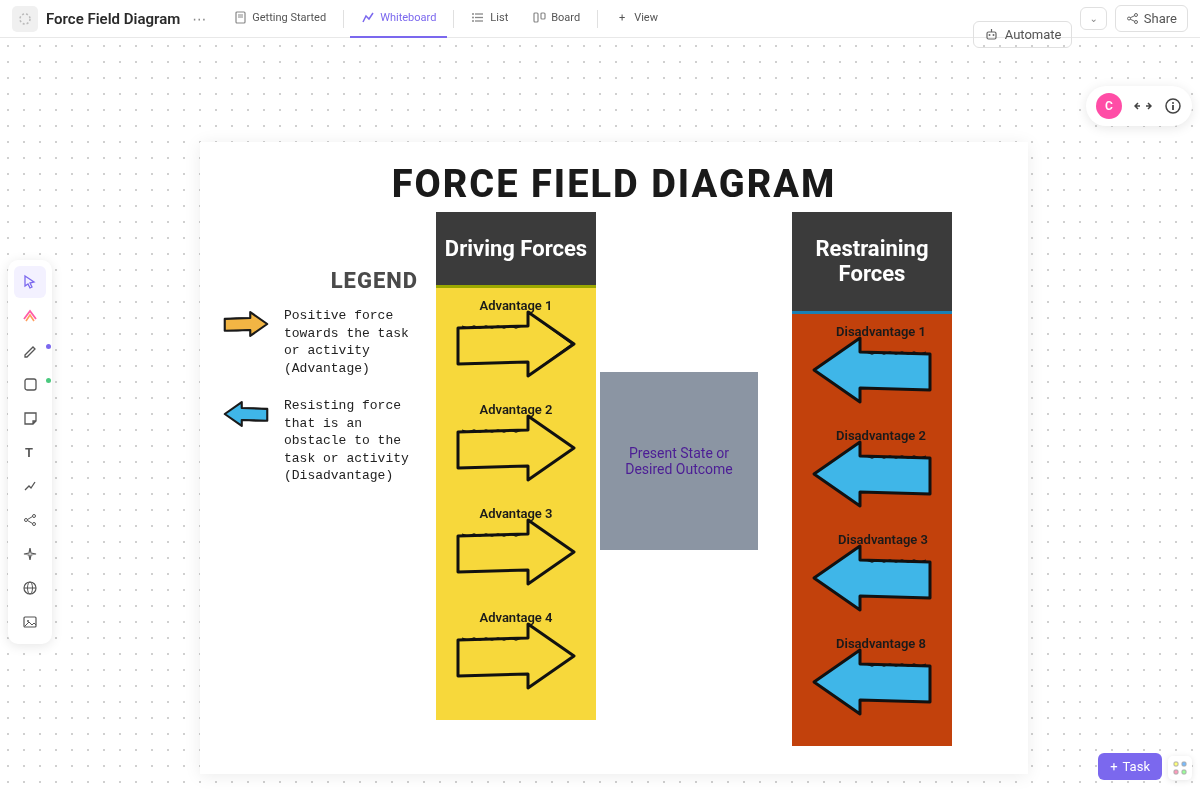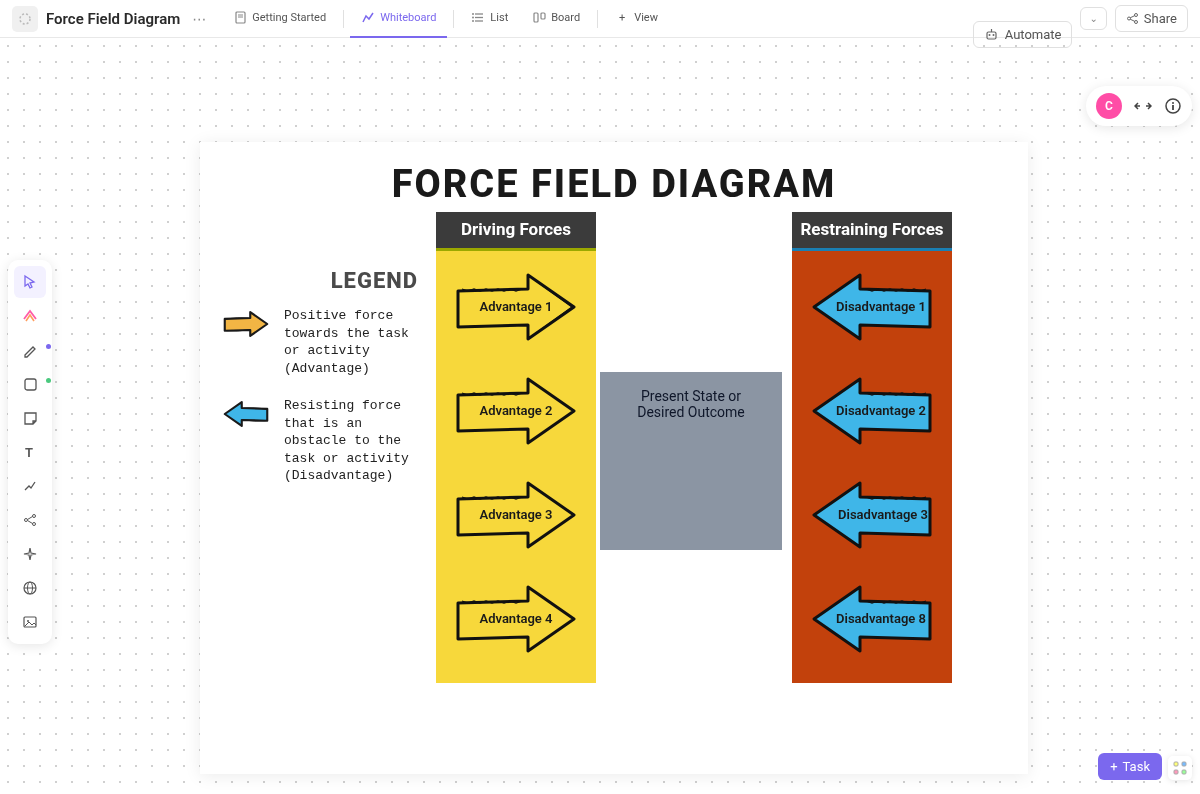--- a/index.html
+++ b/index.html
@@ -44,29 +44,29 @@
 
 .legend { position: absolute; left: 18px; top: 126px; width: 200px; }
 .legend-title { font-size: 22px; font-weight: 800; color: #4a4a4a; text-align: right; margin-bottom: 14px; letter-spacing: 1px; }
 .legend-row { display: flex; align-items: flex-start; gap: 10px; margin-bottom: 20px; font-family: Liberation Mono, monospace; }
 .legend-arrow { width: 56px; height: 34px; flex-shrink: 0; }
 .legend-text { font-size: 13px; line-height: 1.35; color: #222; }
 
 .column { position: absolute; top: 70px; width: 160px; }
 .col-driving { left: 236px; }
 .col-restraining { left: 592px; }
-.col-header { background: #3b3b3b; color: #fff; text-align: center; padding: 8px 6px; font-size: 17px; font-weight: 700; line-height: 1.15; }
+.col-header { background: #3b3b3b; color: #fff; text-align: center; padding: 24px 6px; font-size: 22px; font-weight: 700; line-height: 1.15; }
 .col-body { padding: 10px 0 18px; display: flex; flex-direction: column; gap: 12px; align-items: center; }
 .col-driving .col-body { background: #f7d83b; border-top: 3px solid #9ba800; }
 .col-restraining .col-body { background: #c2410c; border-top: 3px solid #1a7fb3; }
 
-.arrow-item { width: 132px; height: 92px; position: relative; display: flex; align-items: center; justify-content: center; }
+.arrow-item { width: 132px; height: 92px; position: relative; display: flex; justify-content: center; }
 .arrow-label { position: relative; z-index: 2; font-size: 13px; font-weight: 600; color: #1a1a1a; text-align: center; }
 
-.center-box { position: absolute; left: 400px; top: 230px; width: 182px; height: 178px; background: #8b95a3; display: flex; align-items: flex-start; justify-content: center; text-align: center; padding: 16px; font-size: 14px; color: #0f172a; }
+.center-box { position: absolute; left: 400px; top: 230px; width: 158px; height: 178px; background: #8b95a3; display: flex; align-items: center; justify-content: center; text-align: center; padding: 16px; font-size: 14px; color: #4c1d95; }
 
 svg { display: block; }
 </style>
 </head>
 <body>
 
 <div class="header">
   <div class="header-icon">
     <svg width="16" height="16" viewBox="0 0 16 16">
         <circle cx="8" cy="8" r="5" fill="none" stroke="#bbb" stroke-width="1.5" stroke-dasharray="2 2"></circle>

